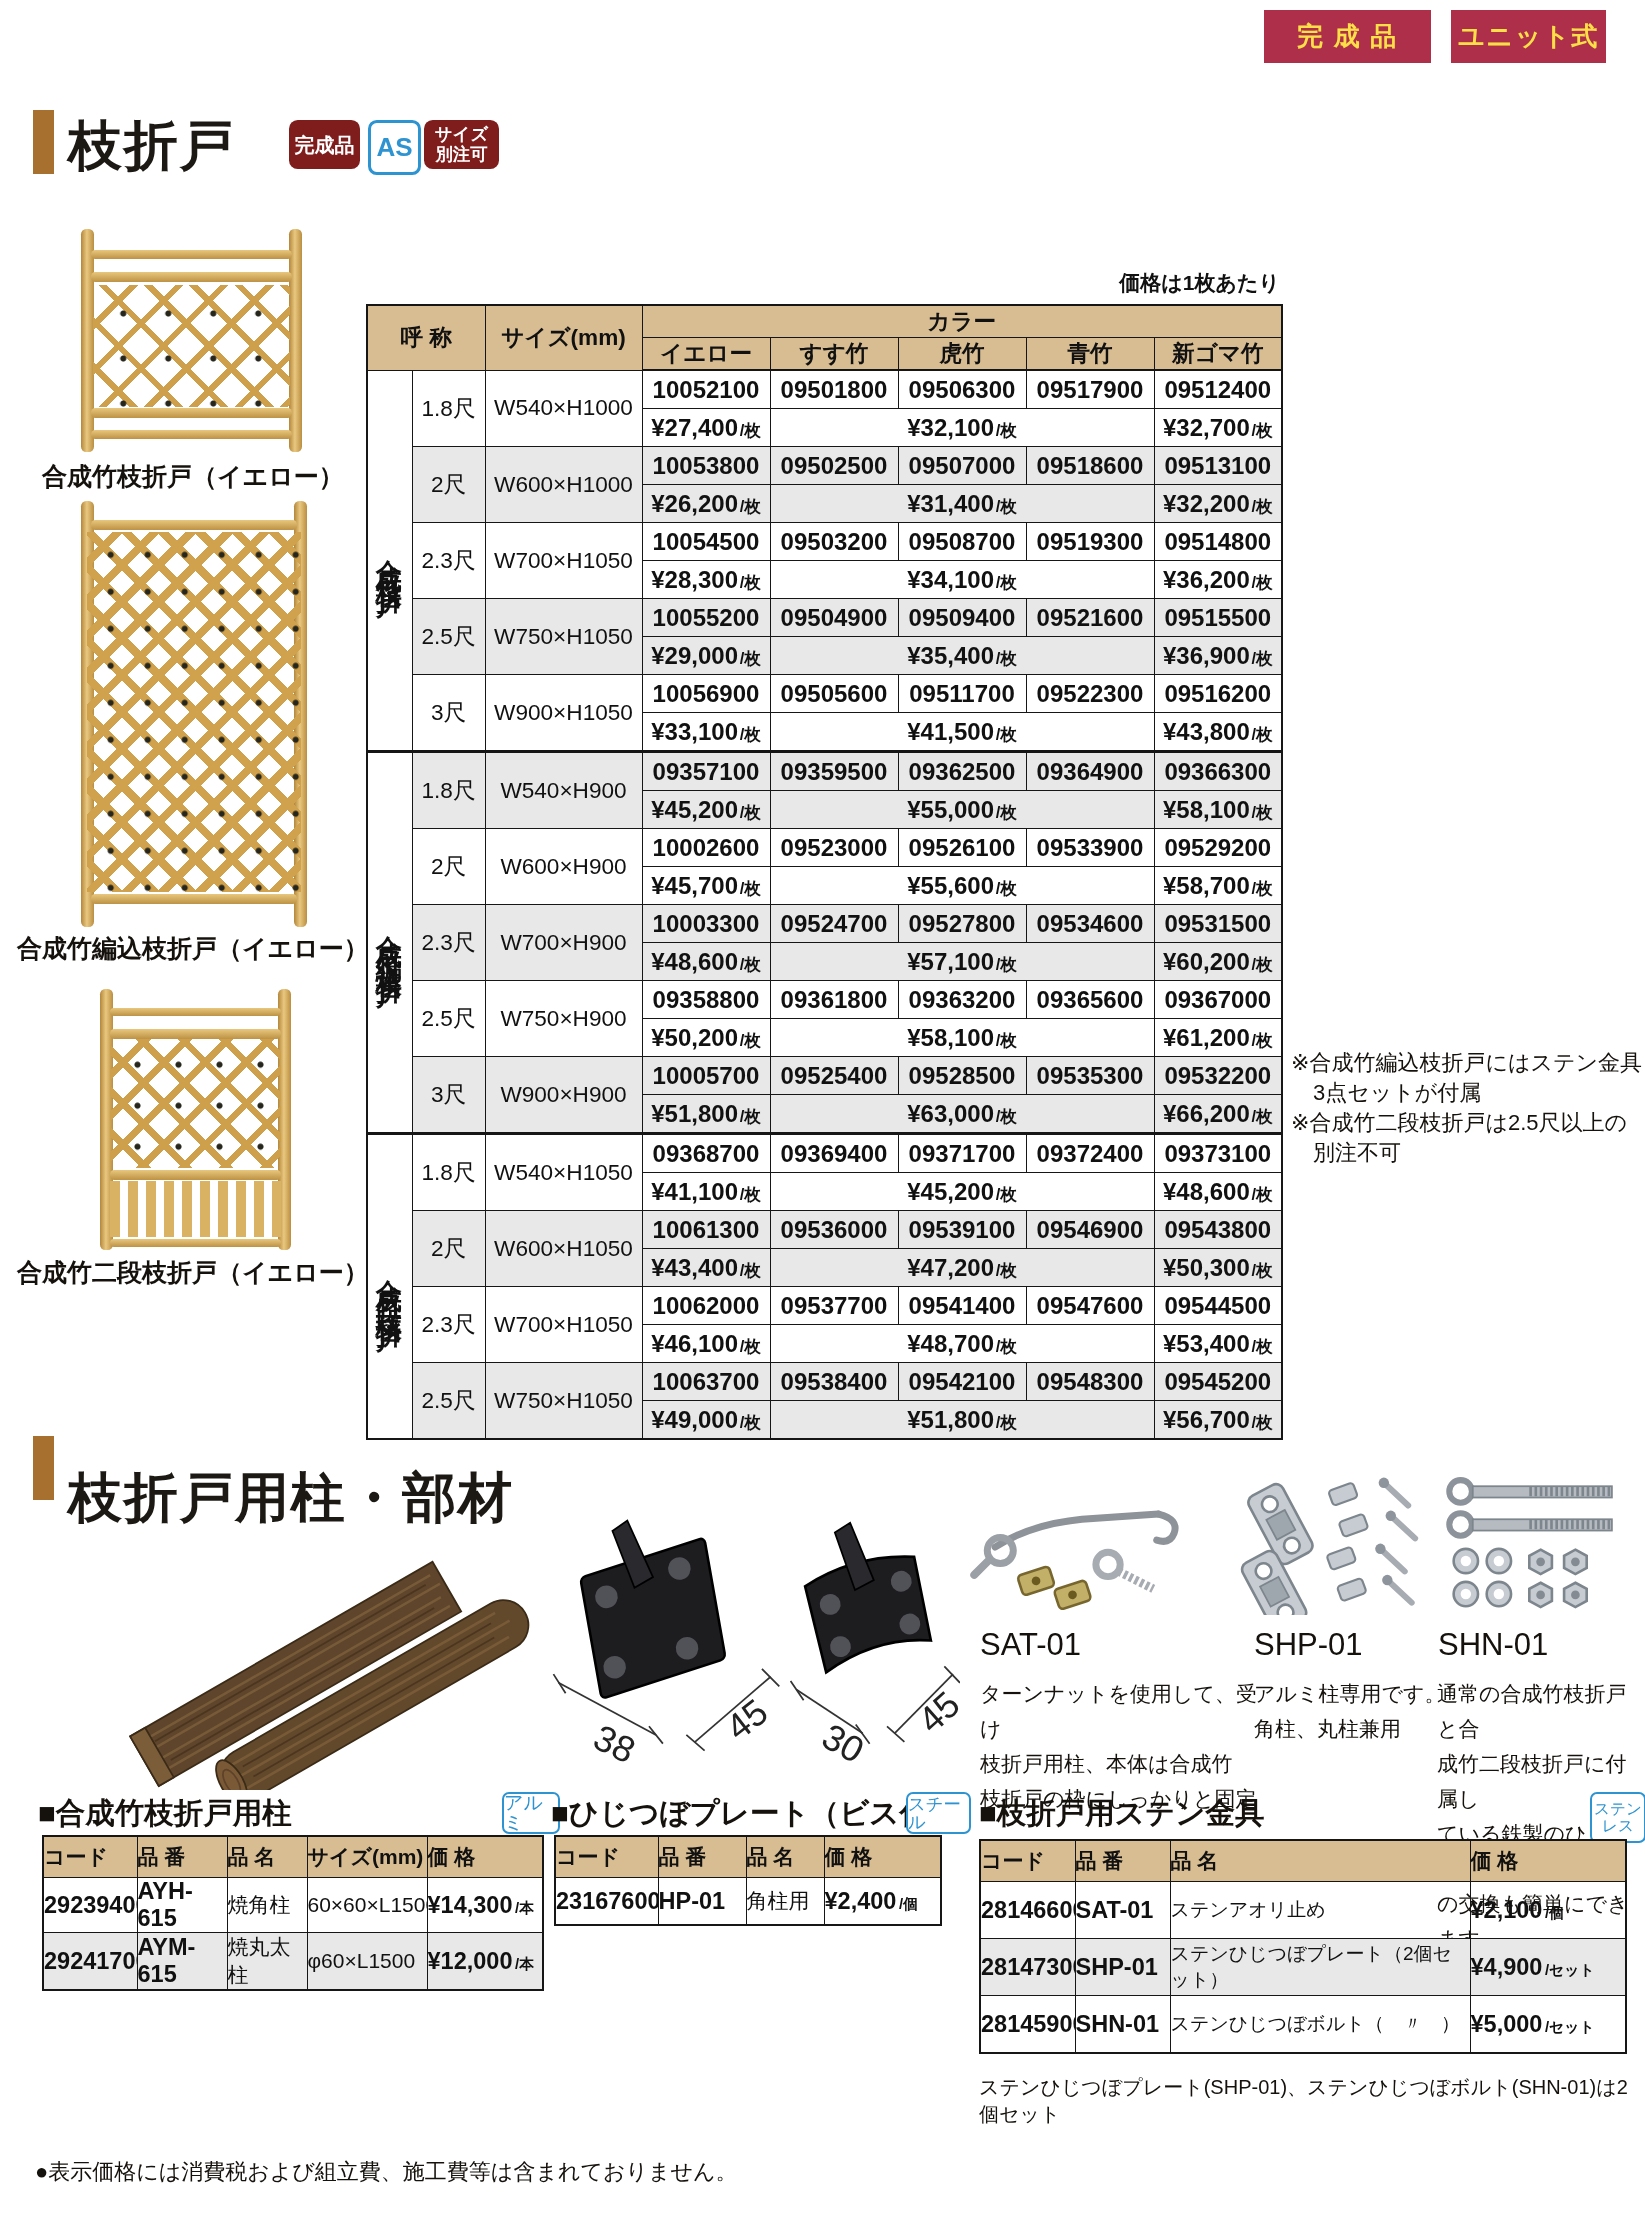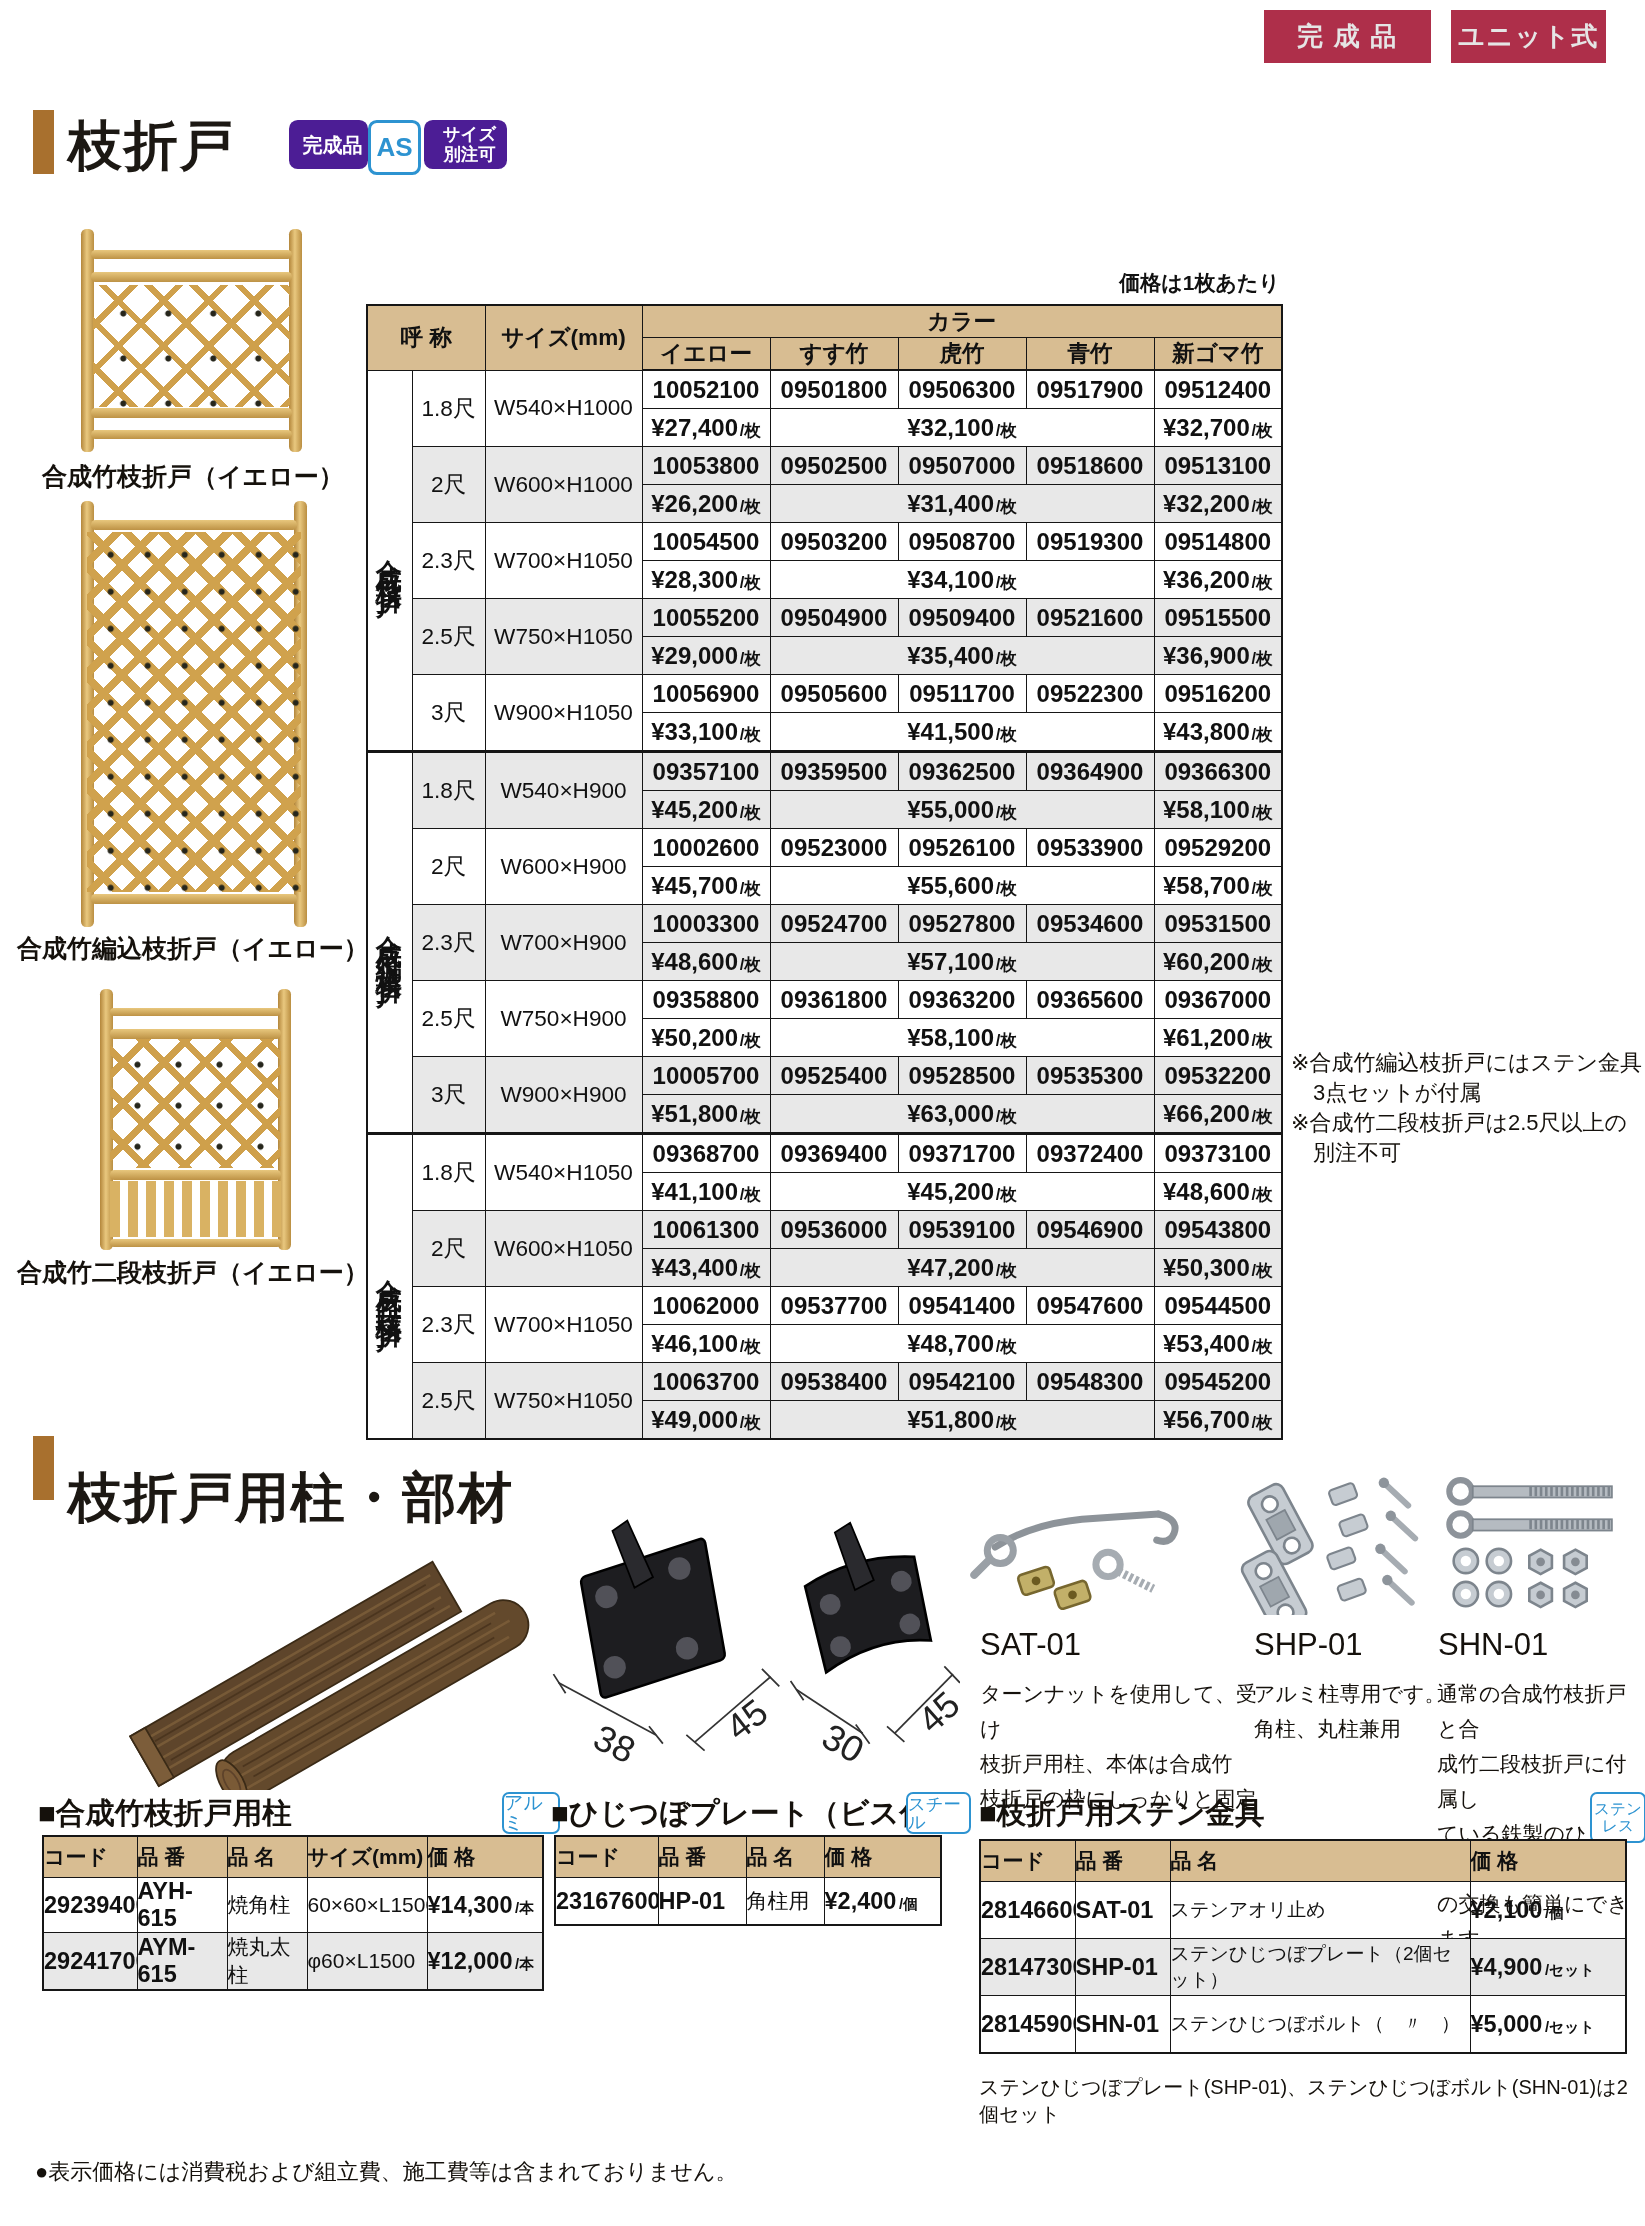--- a/index.html
+++ b/index.html
@@ -1,36 +1,36 @@
 <!DOCTYPE html>
 <html style="font-size:14px"><head>
 <meta charset="utf-8">
 <style>
   html,body{margin:0;padding:0;background:#ffffff;}
   #page{position:relative;width:1646px;height:2227px;background:#fff;overflow:hidden;
         font-family:"Liberation Sans","DejaVu Sans",sans-serif;color:#111;}
 
   
-  .rbadge{position:absolute;top:10.4px;height:53px;background:#ae2f4a;color:#e5e5e5;
+  .rbadge{position:absolute;top:10.4px;height:53px;background:#ae2f4a;color:#fde047;
           display:flex;align-items:center;justify-content:center;
           font-size:26px;font-weight:bold;letter-spacing:1.7px;}
   #rb1{left:1264px;width:167px;}
   #rb2{left:1451px;width:155px;}
 
   
   .secbar{position:absolute;width:21px;height:64px;background:#a8702e;}
   #bar1{left:33px;top:110px;}
   #bar2{left:33px;top:1436px;}
   .sectitle{position:absolute;margin:0;font-size:54px;font-weight:bold;color:#1c1813;letter-spacing:1.7px;}
   #title1{left:68px;top:110px;}
   #title2{left:68px;top:1434px;margin-top:28px;}
 
   .bluebadge{position:absolute;top:120px;height:49px;border-radius:8.7px;display:flex;flex-direction:column;
              align-items:center;justify-content:center;font-weight:bold;line-height:1.1;}
-  .bluebadge.solid{background:#4c1d95;color:#fff;padding-left:8px;}
+  .bluebadge.solid{background:#7f1d1d;color:#fff;}
   .bluebadge.outline{background:#fff;border:3.5px solid #2d93d1;color:#2d93d1;}
   #bb1{left:289px;width:71px;font-size:20px;}
   #bb2{left:368px;width:47px;font-size:26px;}
   #bb3{left:424px;width:75px;font-size:17.4px;}
 
   
   .gate{position:absolute;}
   .gpost{position:absolute;top:0;bottom:0;width:13px;border-radius:5.2px;
          background:linear-gradient(90deg,#b3863b,#e9c87f 45%,#ba8e41);}
   .gpost.gl{left:0;} .gpost.gr{right:0;}

